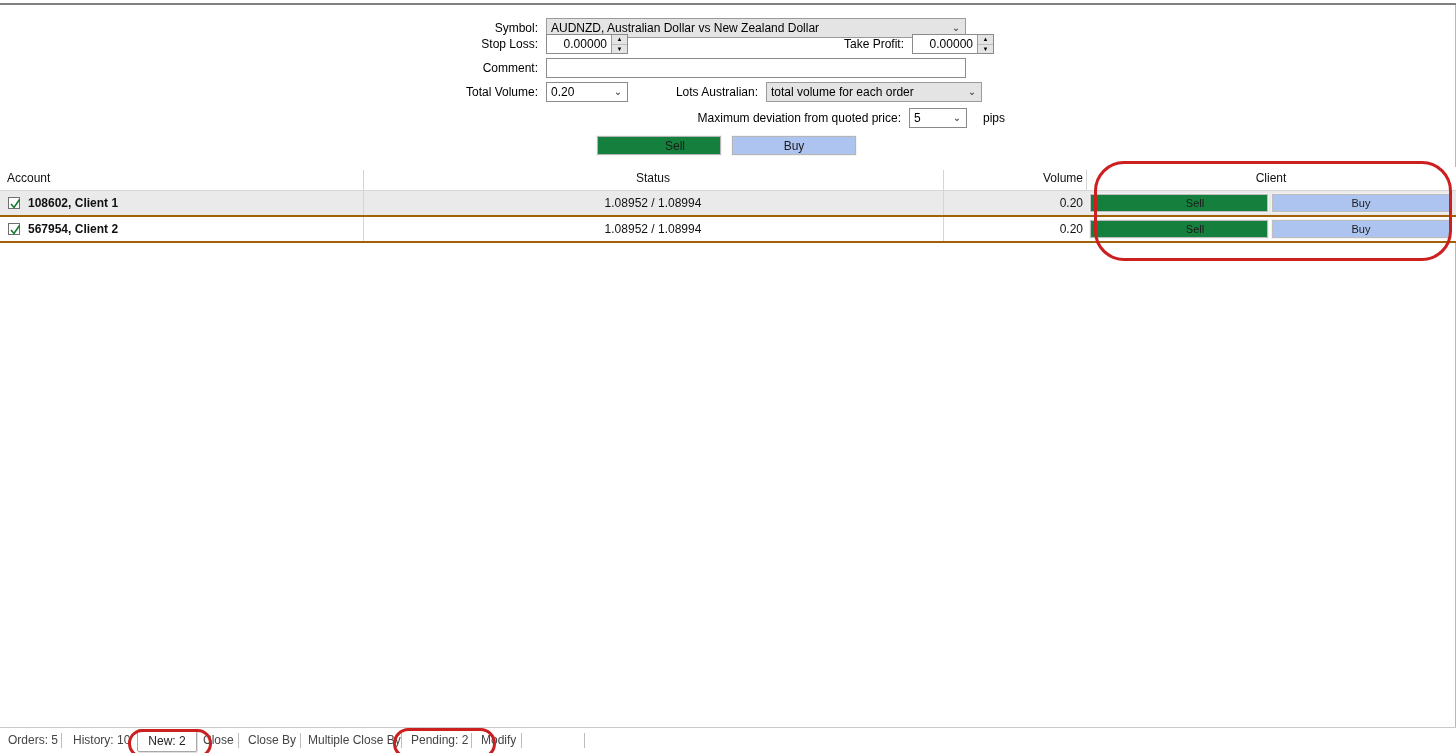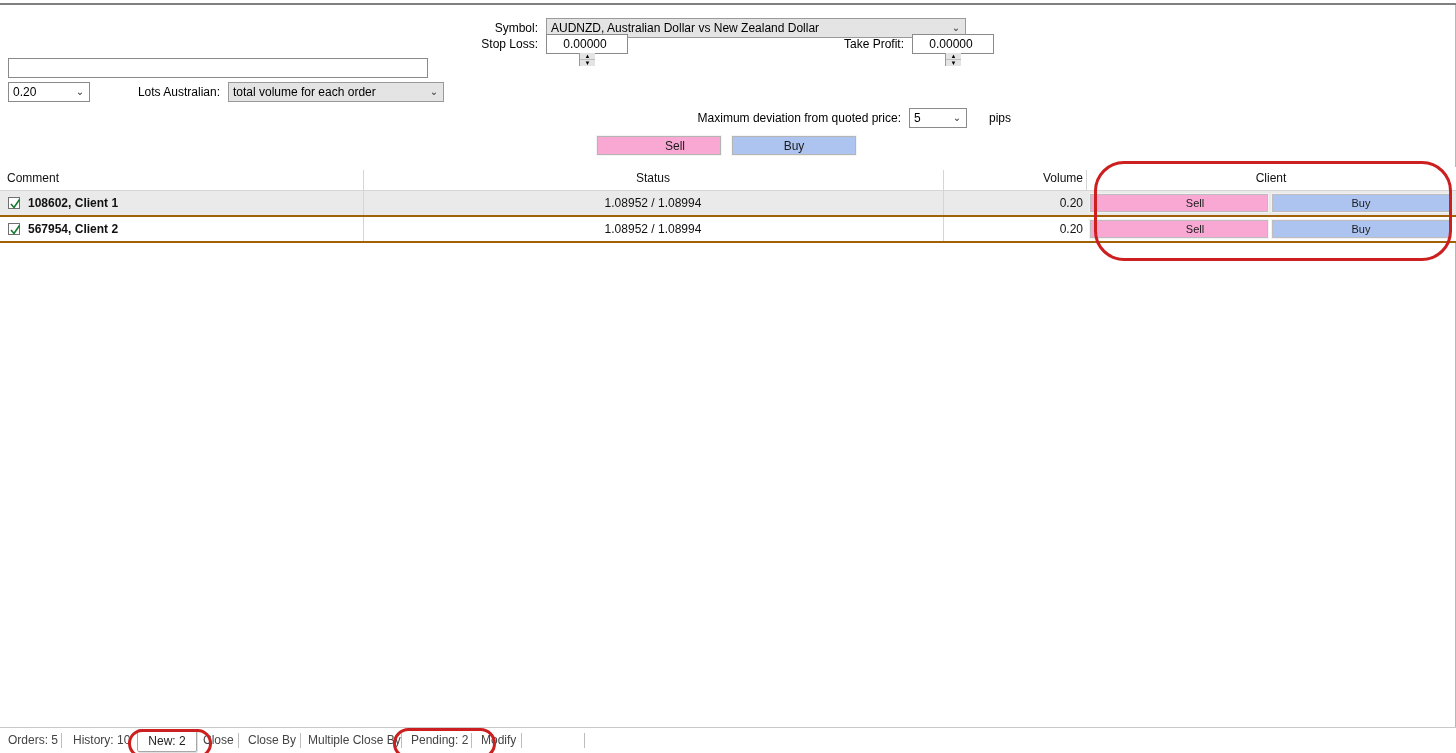--- a/index.html
+++ b/index.html
@@ -85,21 +85,20 @@
   }
   .textbox {
     box-sizing: border-box;
     height: 20px;
     background: #ffffff;
     border: 1px solid #8a8a8a;
     display: flex;
     align-items: center;
     font-size: 12px;
     color: #000;
-    flex-direction: column;
   }
   .textbox .tval {
     flex: 1;
     text-align: right;
     padding-right: 4px;
     line-height: 18px;
   }
   .spin {
     width: 15px;
     height: 18px;
@@ -125,21 +124,21 @@
     position: absolute;
     height: 19px;
     border: 1px solid #b5b5b5;
     outline: 1px solid #f4f4f4;
     display: flex;
     align-items: center;
     justify-content: center;
     font-size: 12px;
     color: #1b1b1b;
   }
-  .sell-bg { background: #f9a8d4; padding-left: 32px; }
+  .sell-bg { background: #15803d; padding-left: 32px; }
   .buy-bg  { background: #aec4f0; }
 
   
   .grid {
     position: absolute;
     left: 0; top: 167px;
     width: 1456px;
   }
   .grid-head {
     position: relative;
@@ -293,54 +292,56 @@
       <div class="textbox" style="margin-left:8px; width:82px;">
         <span class="tval">0.00000</span>
         <span class="spin">
           <span class="sb top">▲</span>
           <span class="sb">▼</span>
         </span>
       </div>
     </div>
 
     <div class="form-row" style="left:0; top:50px; width:1456px;">
+      <div class="flabel" style="width:538px;">Comment:</div>
       <div class="textbox" style="margin-left:8px; width:420px;">
         <span class="tval" style="text-align:left; padding-left:4px;" placeholder=""></span>
       </div>
     </div>
 
     <div class="form-row" style="left:0; top:74px; width:1456px;">
+      <div class="flabel" style="width:538px;">Total Volume:</div>
       <div class="combo white" style="margin-left:8px; width:82px;">
         <span class="ctext">0.20</span>
         <span class="caret">⌄</span>
       </div>
       <div class="flabel" style="width:92px; margin-left:38px;">Lots Australian:</div>
       <div class="combo" style="margin-left:8px; width:216px;">
         <span class="ctext">total volume for each order</span>
         <span class="caret">⌄</span>
       </div>
     </div>
 
     <div class="form-row" style="left:4px; top:100px; width:1456px;">
       <div class="flabel" style="width:897px;">Maximum deviation from quoted price:</div>
       <div class="combo white" style="margin-left:8px; width:58px;">
         <span class="ctext">5</span>
         <span class="caret">⌄</span>
       </div>
-      <div class="flabel" style="text-align:left; margin-left:22px; width:40px;">pips</div>
+      <div class="flabel" style="text-align:center; margin-left:7px; width:40px;">pips</div>
     </div>
 
     <div class="main-btn sell-bg" style="left:597px; top:128px; width:124px;">Sell</div>
     <div class="main-btn buy-bg" style="left:732px; top:128px; width:124px;">Buy</div>
   </div>
 
   <div class="grid">
 
     <div class="grid-head">
-      <div class="hcell" style="left:7px; text-align:left;">Comment</div>
+      <div class="hcell" style="left:7px; text-align:left;">Account</div>
       <div class="hcell" style="left:363px; width:580px; text-align:center;">Status</div>
       <div class="hcell" style="left:943px; width:143px; text-align:right; padding-right:3px; box-sizing:border-box;">Volume</div>
       <div class="hcell" style="left:1086px; width:370px; text-align:center;">Client</div>
       <div class="vline" style="left:363px; top:3px; height:20px;"></div>
       <div class="vline" style="left:943px; top:3px; height:20px;"></div>
       <div class="vline" style="left:1086px; top:3px; height:20px;"></div>
     </div>
 
     <div class="grid-row alt">
       <div class="cell acct-cell" style="left:8px; width:350px;">

